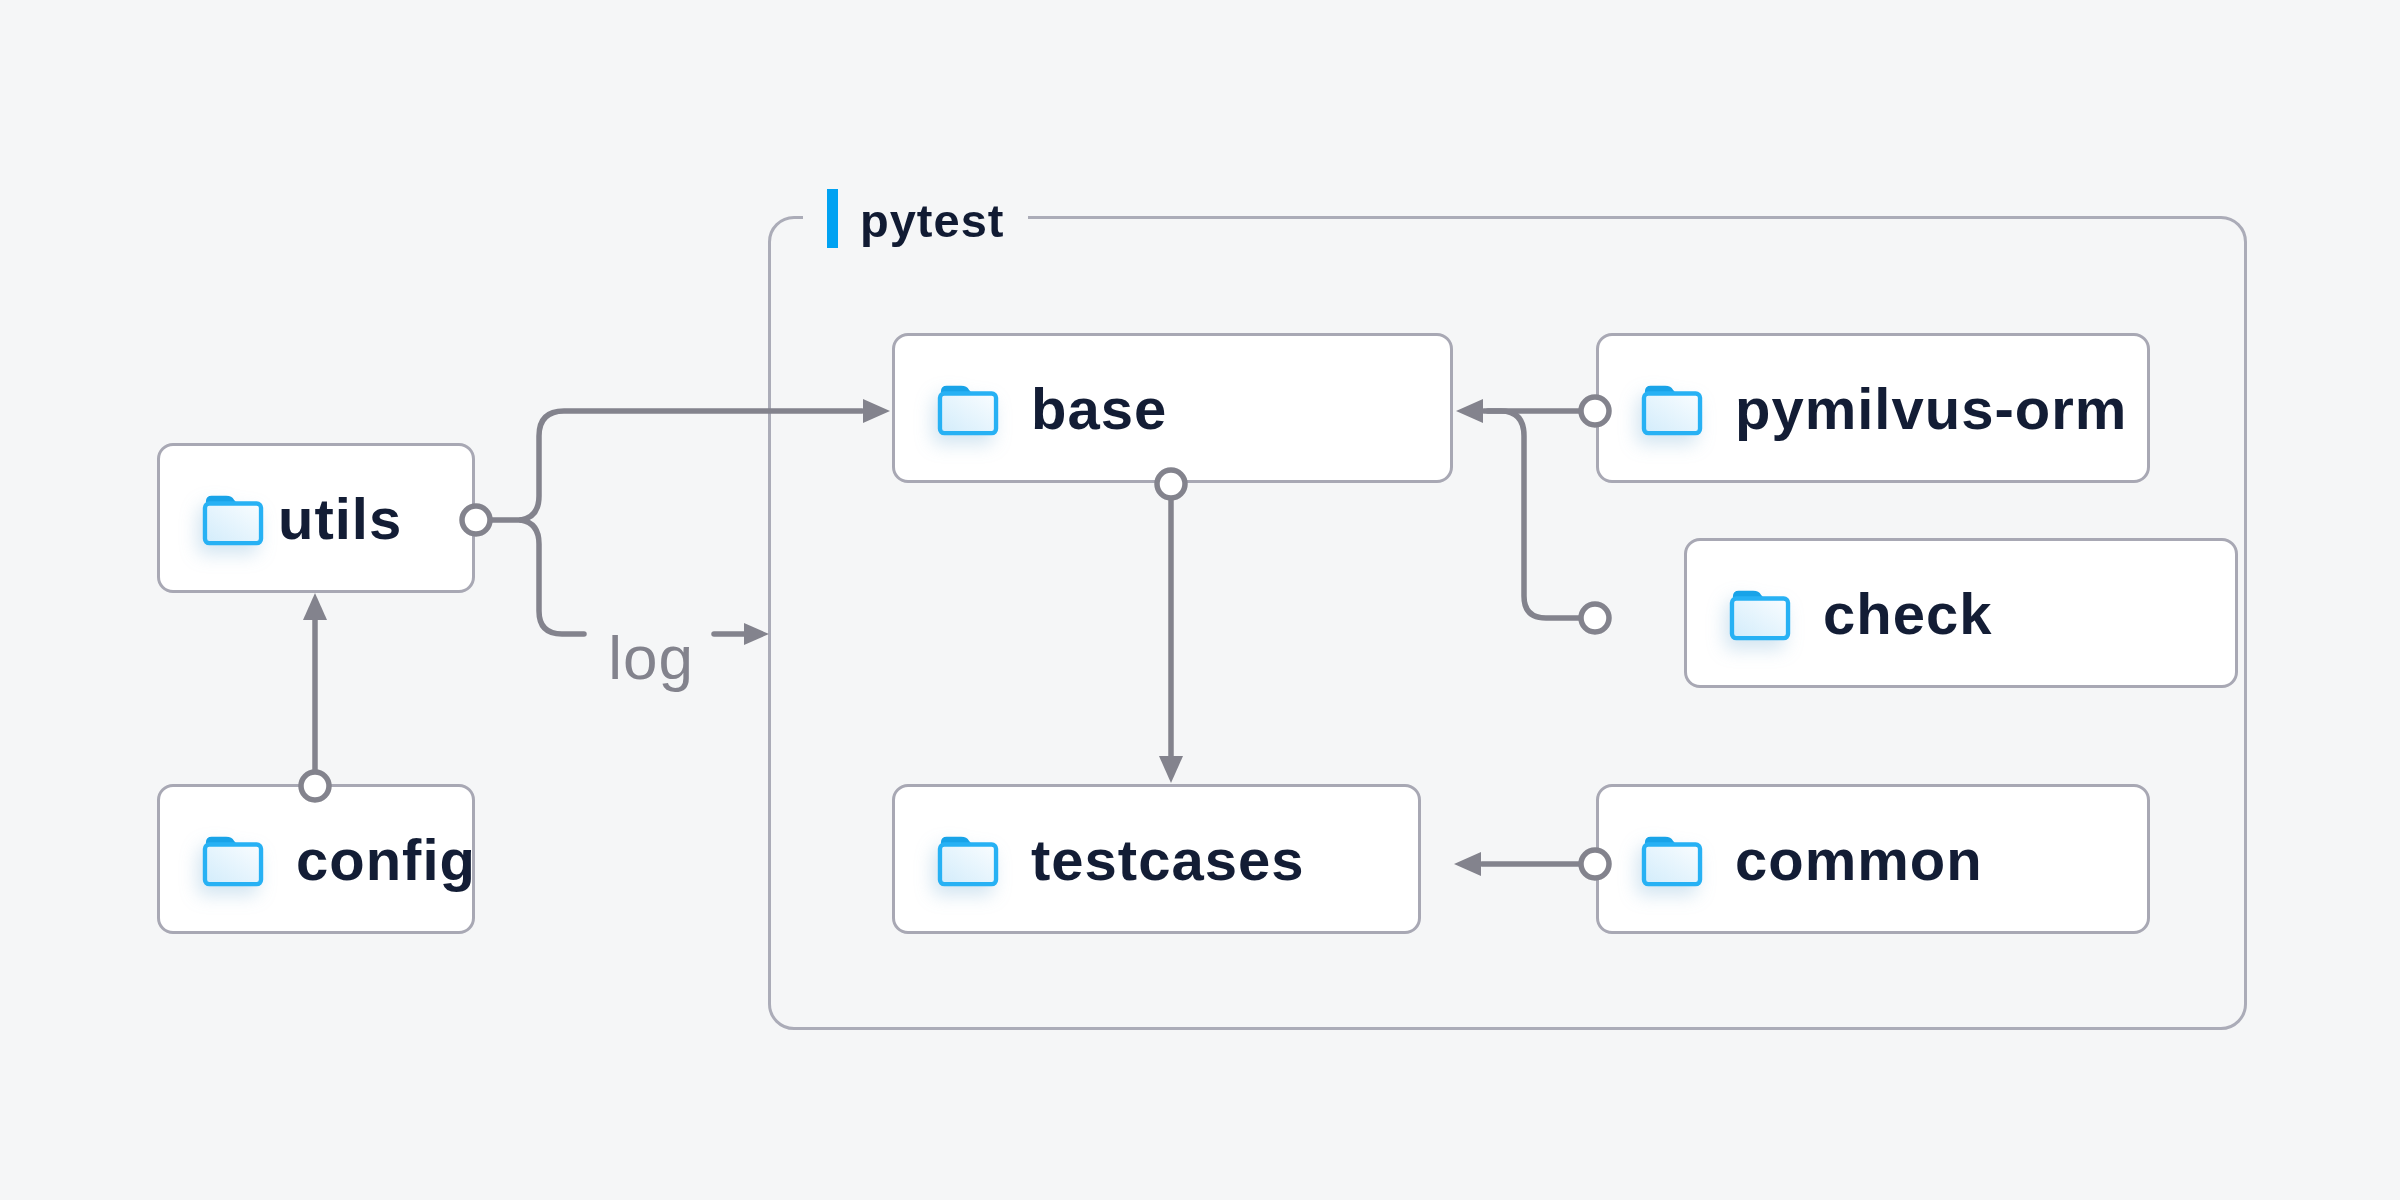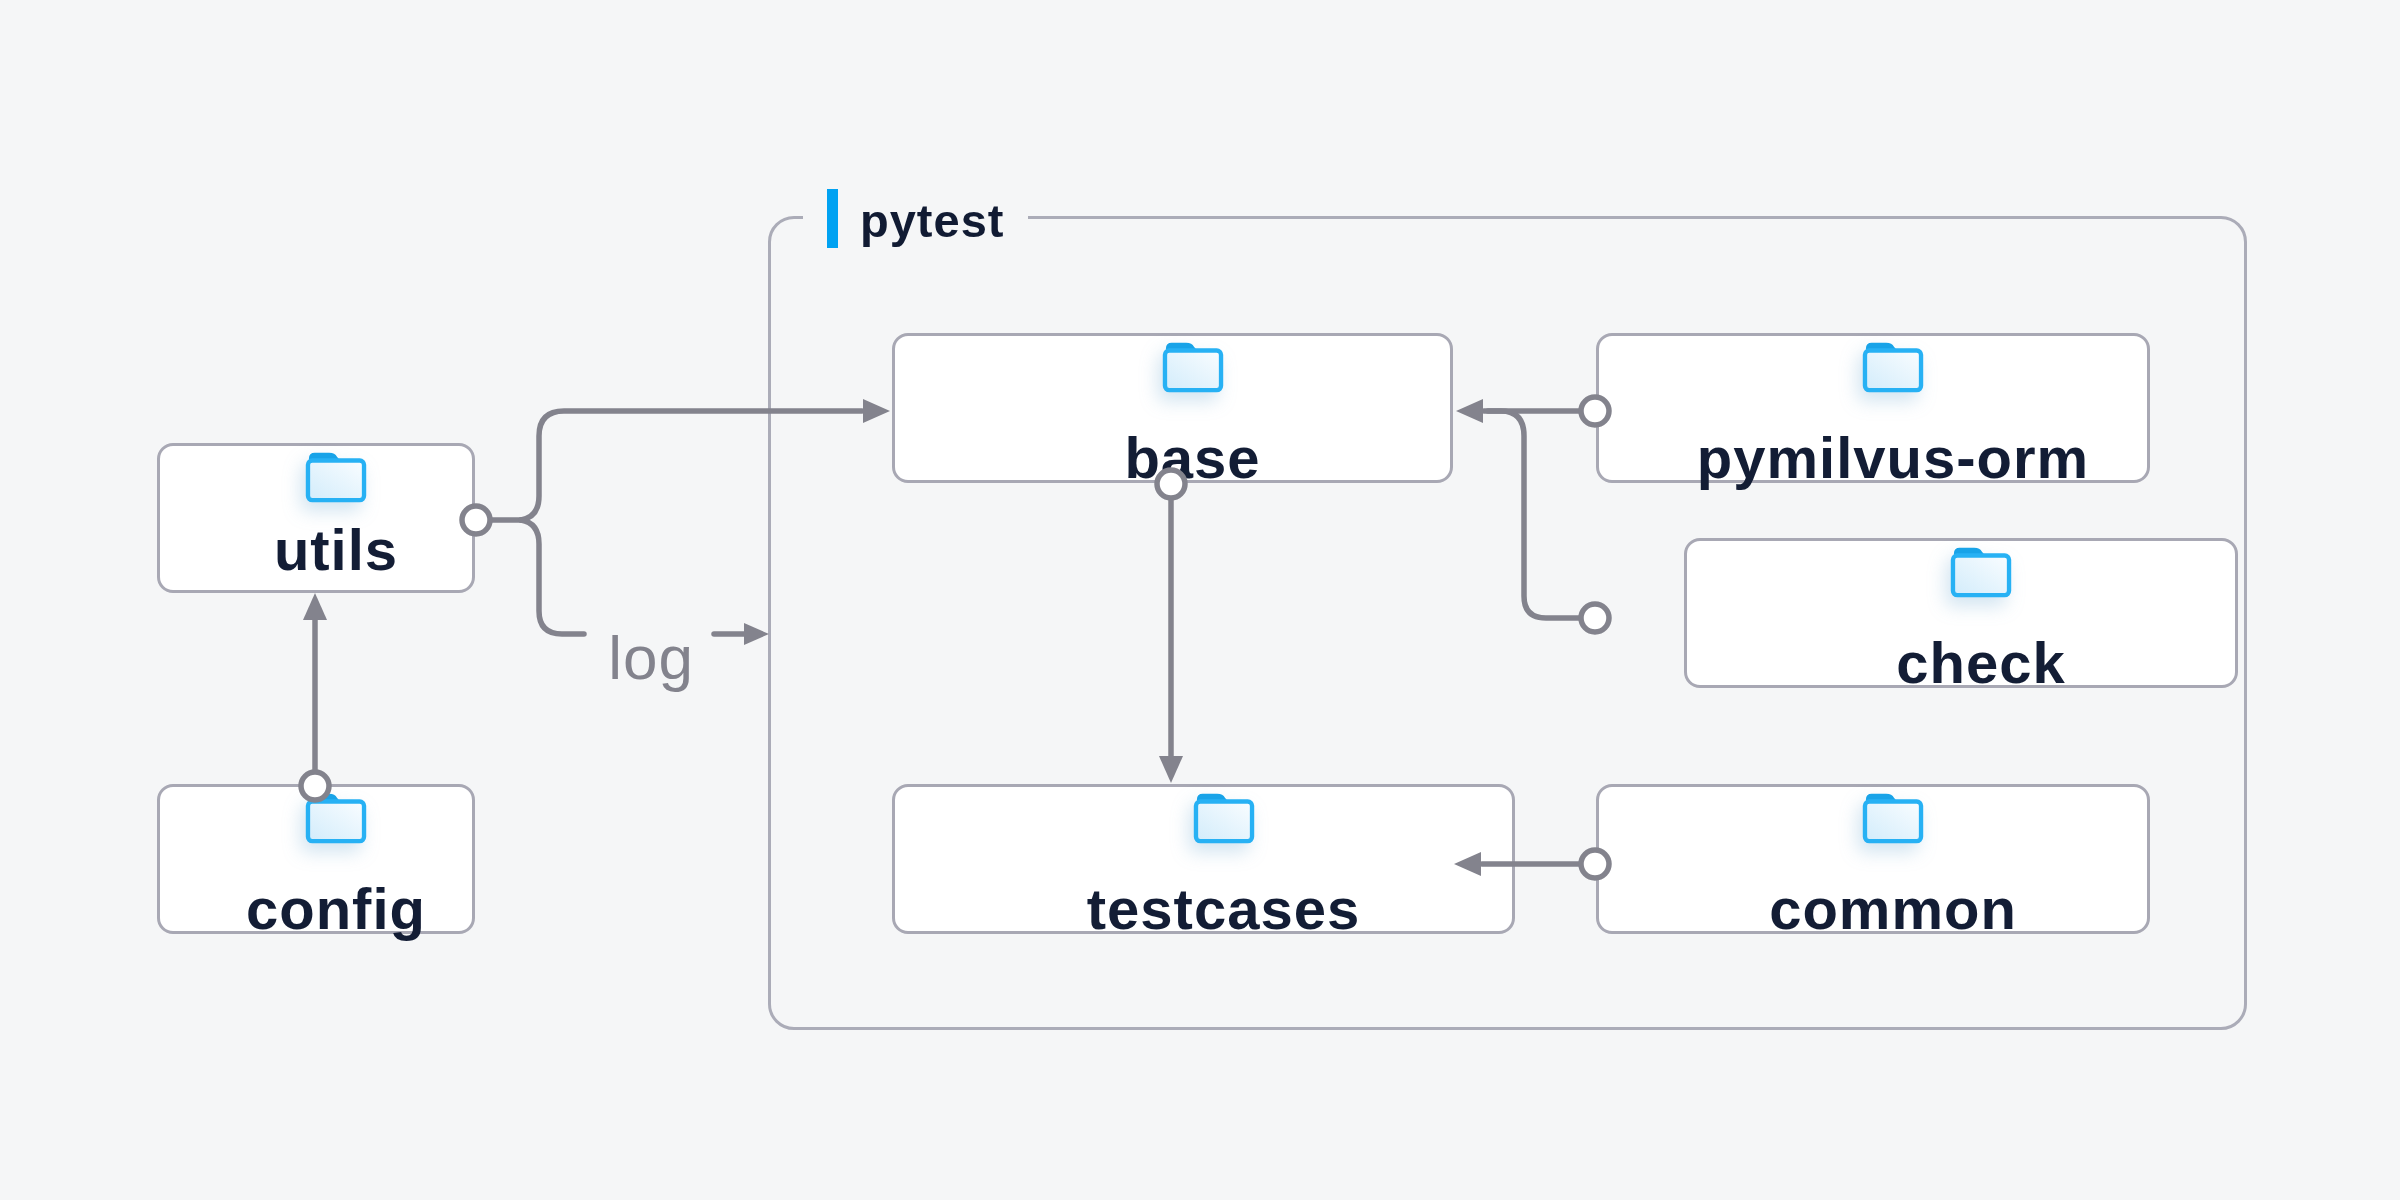--- a/index.html
+++ b/index.html
@@ -37,34 +37,33 @@
   
   .node{
     position:absolute;
     background:#ffffff;
     border:3px solid #a8a8b4;
     border-radius:16px;
     box-sizing:border-box;
     display:flex;align-items:center;
     padding-left:40px;gap:30px;
     z-index:2;
-    flex-direction:column;
   }
   .node .folder{
     width:66px;height:58px;flex:0 0 auto;
     filter:drop-shadow(-5px 9px 9px rgba(80,150,200,.25));
   }
   .node .label{
     font-size:58px;font-weight:700;color:#131d35;letter-spacing:1px;
     white-space:nowrap;
   }
   #n-utils     {left:157px;top:443px;width:318px;height:150px;gap:12px;}
   #n-config    {left:157px;top:784px;width:318px;height:150px;}
   #n-base      {left:892px;top:333px;width:561px;height:150px;}
-  #n-testcases {left:892px;top:784px;width:623px;height:150px;}
+  #n-testcases {left:892px;top:784px;width:529px;height:150px;}
   #n-pymilvus  {left:1596px;top:333px;width:554px;height:150px;}
   #n-check     {left:1684px;top:538px;width:554px;height:150px;}
   #n-common    {left:1596px;top:784px;width:554px;height:150px;}
   
   svg.wires{
     position:absolute;inset:0;width:2400px;height:1200px;
     z-index:4;pointer-events:none;
   }
   .wire{stroke:#83838d;stroke-width:5.5;fill:none;stroke-linecap:round;}
   .head{fill:#83838d;stroke:none;}

